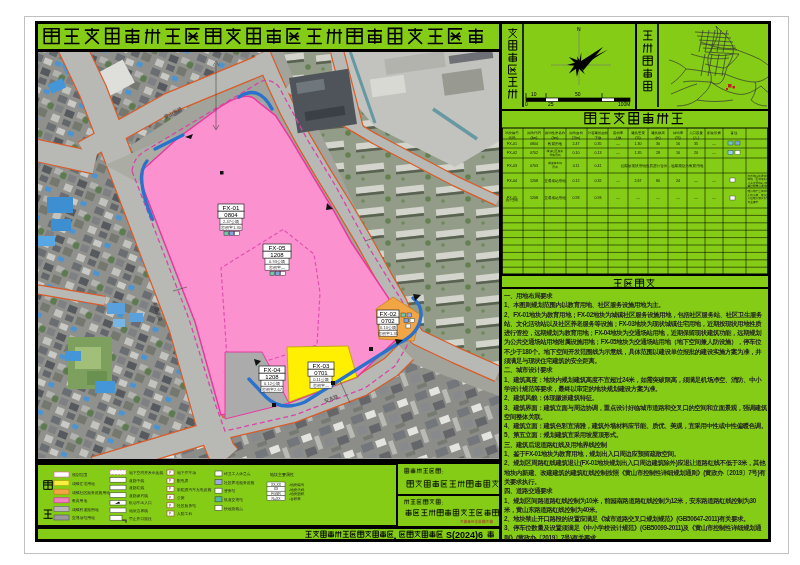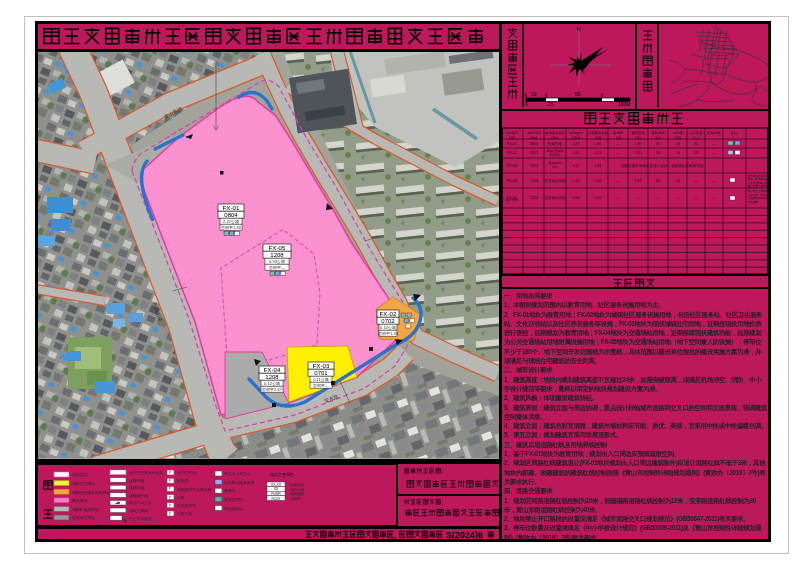--- a/index.html
+++ b/index.html
@@ -1,17 +1,17 @@
 <!DOCTYPE html>
 <html><head><meta charset="utf-8">
 <style>
 html,body{margin:0;padding:0;background:#fff;width:800px;height:565px;overflow:hidden;font-family:"Liberation Sans",sans-serif;}
 .abs{position:absolute;}
 #page{position:relative;width:800px;height:565px;background:#fff;}
-.blk{position:absolute;background:#be185d;border:2px solid #000;box-sizing:border-box;}
+.blk{position:absolute;background:#84cc16;border:2px solid #000;box-sizing:border-box;}
 </style></head>
 <body>
 <div id="page">
 
 <div class="abs" style="left:24px;top:16px;width:763px;height:536px;border:1px solid #c0c0c0;"></div>
 
 <div class="blk" style="left:35px;top:21px;width:467px;height:31px;border-width:3px;"></div>
 
 <svg class="abs" style="left:42px;top:26px;" width="450" height="21">
 <path d="M2.2 2.7H17.0V17.5H2.2ZM2.2 10.1L17.0 10.1M9.6 2.7L9.6 17.5M2.2 6.3L17.0 6.3M22.6 3.2L37.0 3.2M23.8 10.1L35.8 10.1M22.1 17.5L37.5 17.5M29.8 3.2L29.8 17.5M42.8 4.1L57.2 4.1M50.0 2.0L50.0 8.4M43.1 17.8L55.2 6.7M44.8 6.7L56.9 17.8M63.7 2.4H76.7V17.8H63.7ZM63.7 7.5L76.7 7.5M63.7 12.7L76.7 12.7M70.2 2.4L70.2 17.8M83.2 4.9L97.6 4.9M90.4 2.4L90.4 17.8M84.4 9.2H96.4V16.1H84.4ZM84.4 12.7L96.4 12.7M102.9 6.7L118.3 6.7M105.4 2.9L103.7 17.8M110.6 2.9L109.7 17.8M115.8 2.9L115.8 17.8M123.6 3.2L138.0 3.2M124.8 10.1L136.8 10.1M123.1 17.5L138.5 17.5M130.8 3.2L130.8 17.5M157.5 2.9H144.1V17.3H157.5M146.7 6.7L155.3 14.4M155.3 6.7L146.7 14.4M145.8 10.4L156.2 10.4M163.8 2.7H178.6V17.5H163.8ZM163.8 10.1L178.6 10.1M171.2 2.7L171.2 17.5M163.8 6.3L178.6 6.3M184.2 4.1L198.6 4.1M191.4 2.0L191.4 8.4M184.5 17.8L196.6 6.7M186.2 6.7L198.3 17.8M205.1 2.4H218.1V17.8H205.1ZM205.1 7.5L218.1 7.5M205.1 12.7L218.1 12.7M211.6 2.4L211.6 17.8M224.6 4.9L239.0 4.9M231.8 2.4L231.8 17.8M225.8 9.2H237.8V16.1H225.8ZM225.8 12.7L237.8 12.7M258.5 2.9H245.1V17.3H258.5M247.7 6.7L256.3 14.4M256.3 6.7L247.7 14.4M246.8 10.4L257.2 10.4M265.0 3.2L279.4 3.2M266.2 10.1L278.2 10.1M264.5 17.5L279.9 17.5M272.2 3.2L272.2 17.5M284.7 6.7L300.1 6.7M287.2 2.9L285.5 17.8M292.4 2.9L291.5 17.8M297.6 2.9L297.6 17.8M305.2 2.7H320.0V17.5H305.2ZM305.2 10.1L320.0 10.1M312.6 2.7L312.6 17.5M305.2 6.3L320.0 6.3M325.6 4.9L340.0 4.9M332.8 2.4L332.8 17.8M326.8 9.2H338.8V16.1H326.8ZM326.8 12.7L338.8 12.7M346.5 2.4H359.5V17.8H346.5ZM346.5 7.5L359.5 7.5M346.5 12.7L359.5 12.7M353.0 2.4L353.0 17.8M366.0 4.1L380.4 4.1M373.2 2.0L373.2 8.4M366.3 17.8L378.4 6.7M368.0 6.7L380.1 17.8M386.2 3.2L400.6 3.2M387.4 10.1L399.4 10.1M385.7 17.5L401.1 17.5M393.4 3.2L393.4 17.5M420.1 2.9H406.7V17.3H420.1M409.3 6.7L417.9 14.4M417.9 6.7L409.3 14.4M408.4 10.4L418.8 10.4M426.6 4.9L441.0 4.9M433.8 2.4L433.8 17.8M427.8 9.2H439.8V16.1H427.8ZM427.8 12.7L439.8 12.7" fill="none" stroke="#000" stroke-width="1.6"></path>

